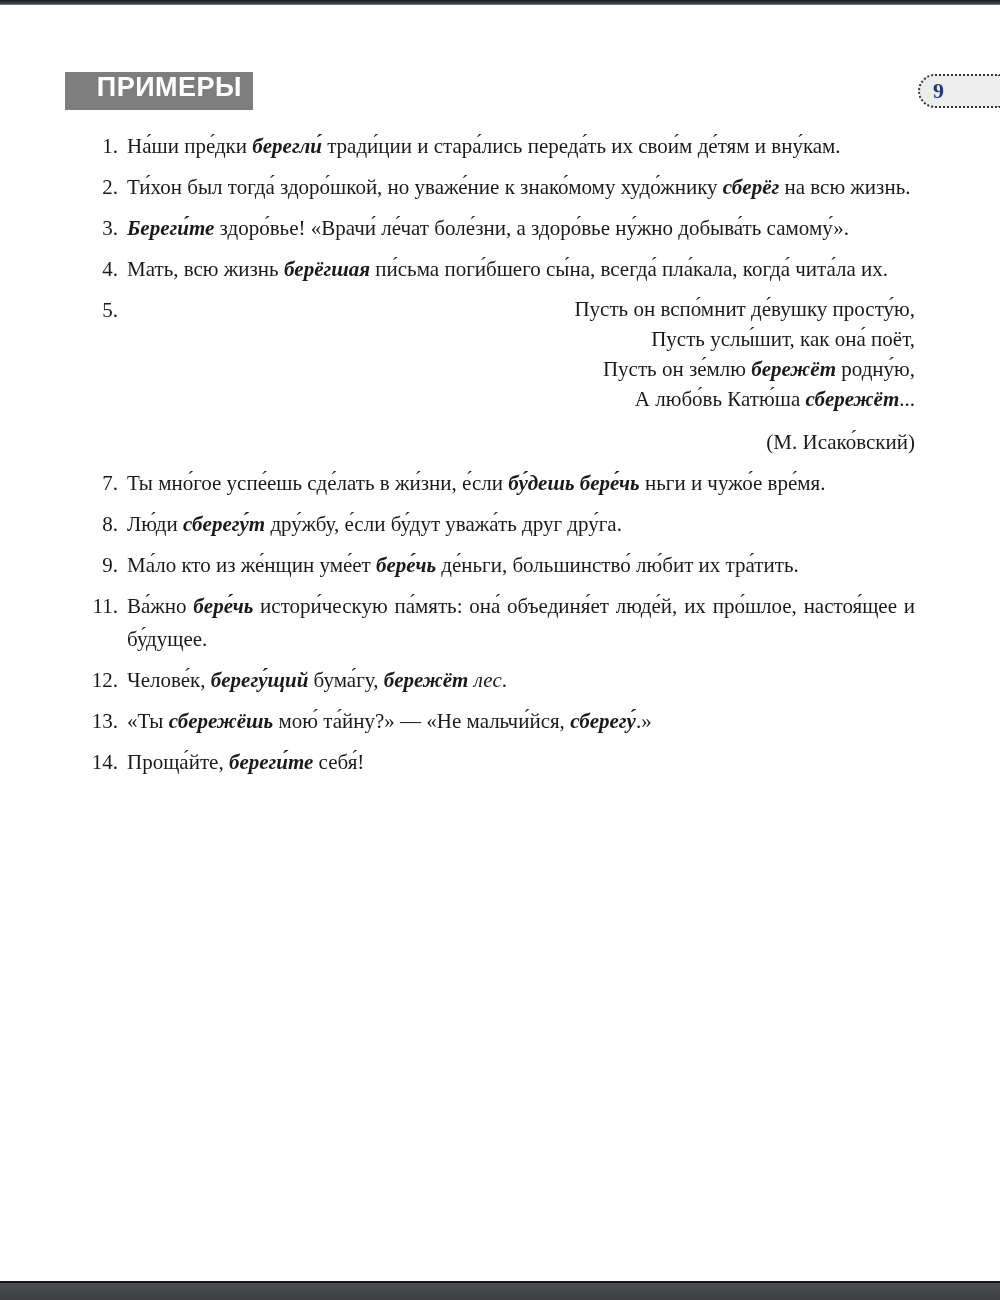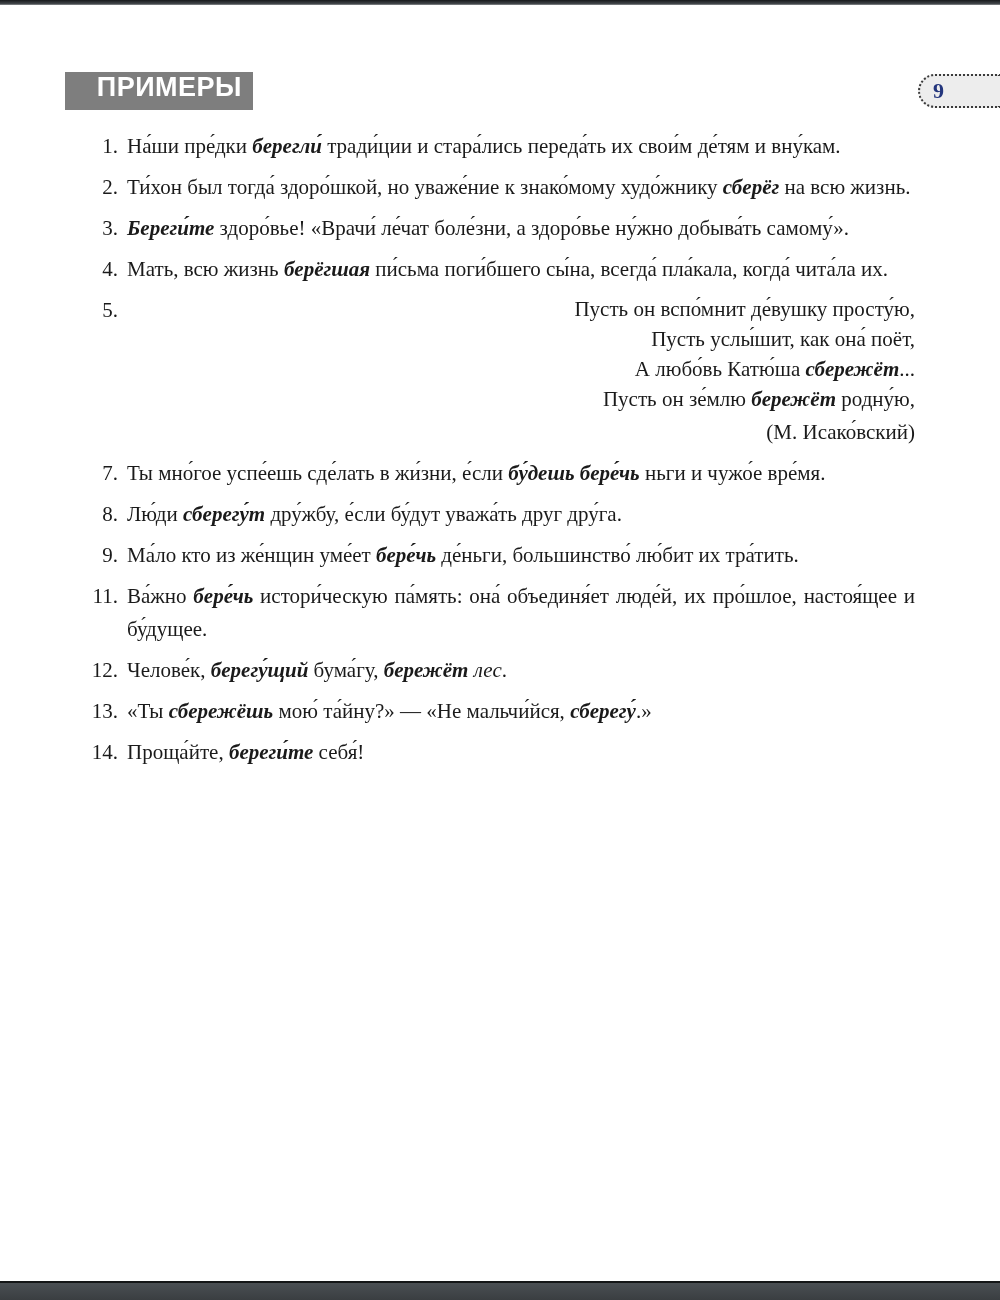--- a/index.html
+++ b/index.html
@@ -54,21 +54,21 @@
   .num {
     flex: none; width: 30px; text-align: right; margin-right: 9px;
   }
   .txt {
     flex: none; width: 788px; text-align: justify;
   }
   .txt b { font-weight: bold; font-style: italic; }
   .txt i { font-style: italic; margin-top: 32px; }
   .poem { text-align: right; }
   .poem-line { line-height: 30px; }
-  .attribution { margin-left: 213px; line-height: 33px; margin-top: 2px; }
+  .attribution { margin-left: 213px; line-height: 33px; margin-top: 12px; }
 </style>
 </head>
 <body>
 
 <div class="viewer-top-edge"></div>
 
 <div class="section-label-box">
   <span class="section-label">ПРИМЕРЫ</span>
 </div>
 
@@ -91,22 +91,22 @@
     </div>
     <div class="row">
       <div class="num">4.</div>
       <div class="txt"><span>Мать, всю жизнь </span><b>берёгшая</b><span> пи́сьма поги́бшего сы́на, всегда́ пла́кала, когда́ чита́ла их.</span></div>
     </div>
     <div class="row">
       <div class="num">5.</div>
       <div class="txt poem">
         <div class="poem-line"><span>Пусть он вспо́мнит де́вушку просту́ю,</span></div>
         <div class="poem-line"><span>Пусть услы́шит, как она́ поёт,</span></div>
+        <div class="poem-line"><span>Пусть он зе́млю </span><b>бережёт</b><span> родну́ю,</span></div>
         <div class="poem-line"><span>А любо́вь Катю́ша </span><b>сбережёт</b><span>...</span></div>
-        <div class="poem-line"><span>Пусть он зе́млю </span><b>бережёт</b><span> родну́ю,</span></div>
         <div class="attribution">(М. Исако́вский)</div>
       </div>
     </div>
     <div class="row">
       <div class="num">7.</div>
       <div class="txt"><span>Ты мно́гое успе́ешь сде́лать в жи́зни, е́сли </span><b>бу́дешь бере́чь</b><span> ньги и чужо́е вре́мя.</span></div>
     </div>
     <div class="row">
       <div class="num">8.</div>
       <div class="txt"><span>Лю́ди </span><b>сберегу́т</b><span> дру́жбу, е́сли бу́дут уважа́ть друг дру́га.</span></div>

